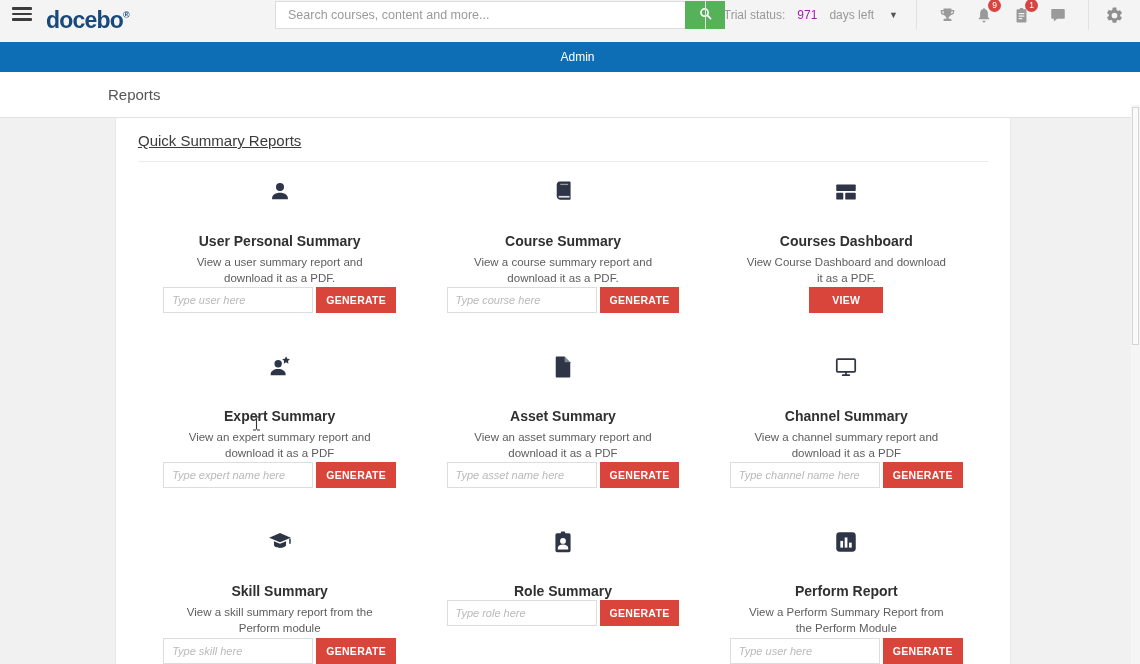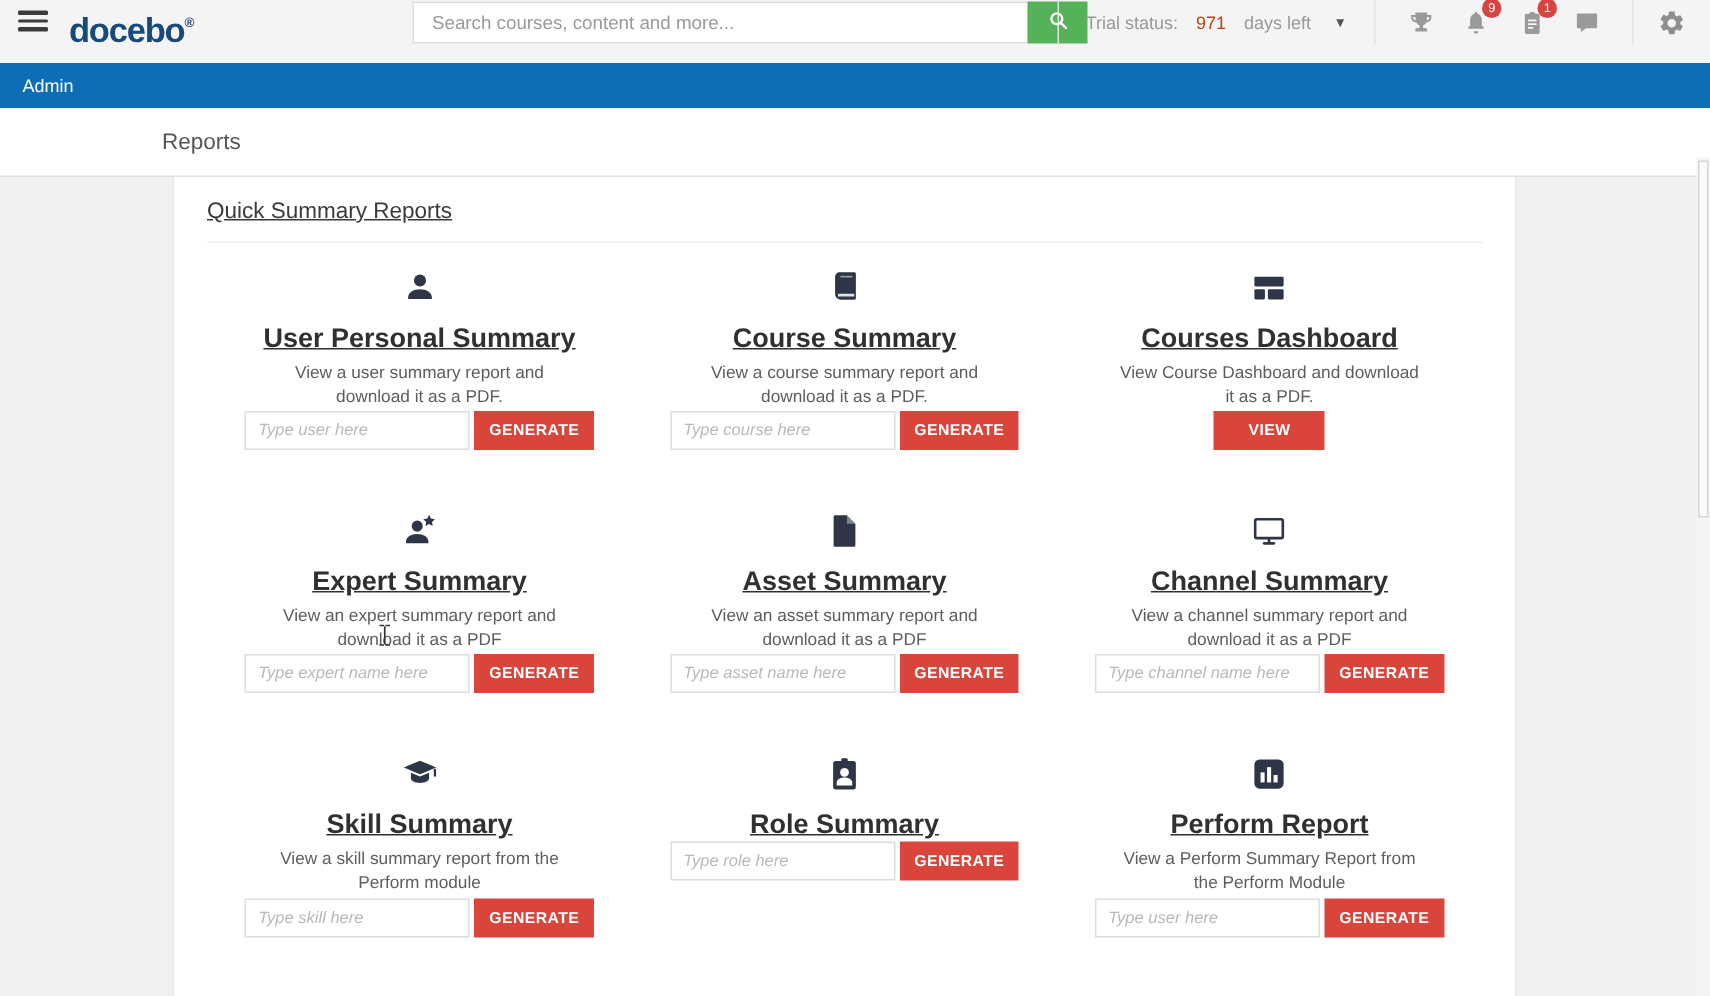--- a/index.html
+++ b/index.html
@@ -15,46 +15,46 @@
   .logo sup{font-size:9px;font-weight:bold;vertical-align:10px;letter-spacing:0;}
   .searchwrap{position:absolute;left:275px;top:1px;height:28px;display:flex;}
   .searchwrap input{width:410px;height:28px;border:1px solid #ddd;border-right:none;
     padding:0 12px;font-size:12.5px;color:#444;outline:none;background:#fff;}
   .searchwrap input::placeholder{color:#9a9a9a;}
   .searchbtn{width:40px;height:28px;background:#56b259;border:none;cursor:pointer;
     display:flex;align-items:center;justify-content:center;}
   .tb-right{position:absolute;right:0;top:0;height:30px;display:flex;align-items:center;}
   .trialbox{height:30px;display:flex;align-items:center;gap:12px;padding:0 18px;
     border-left:1px solid #e2e2e2;border-right:1px solid #e2e2e2;font-size:12px;color:#999;cursor:pointer;}
-  .trial-days{color:#c2410c;}
+  .trial-days{color:#a21caf;}
   .trial-caret{color:#555;font-size:9px;margin-left:3px;}
   .tb-icons{display:flex;align-items:center;gap:17px;padding:0 20px;}
   .tb-ic{position:relative;width:20px;height:20px;display:flex;align-items:center;justify-content:center;cursor:pointer;}
   .badge{position:absolute;top:-6px;right:-7px;min-width:13px;height:13px;border-radius:7px;
     background:#d64541;color:#fff;font-size:8.5px;line-height:13px;text-align:center;padding:0 2px;}
   .tb-divider{width:1px;height:30px;background:#e2e2e2;}
   .gearbox{padding:0 16px 0 16px;display:flex;align-items:center;cursor:pointer;}
 
   
   .adminbar{width:1140px;height:30px;background:#0e6eb5;color:#fff;
-    font-size:12px;line-height:30px;padding-left:15px;}
+    font-size:12px;line-height:30px;padding-left:15px;text-align:center;}
 
   
   .pagehead{width:1140px;height:46px;background:#fff;border-bottom:1px solid #e2e2e2;
     line-height:45px;padding-left:108px;font-size:15px;color:#555;}
 
   
   .main{position:relative;width:1140px;height:559px;background:#f1f1f1;}
   .card{position:absolute;left:115px;top:0;width:896px;height:600px;background:#fff;
     border:1px solid #e7e7e7;border-top:none;padding:14px 22px 0 22px;}
   .section-title{font-size:15px;color:#3a3a3a;padding-bottom:12px;border-bottom:1px solid #ececec;text-decoration:underline;}
   .grid{display:grid;grid-template-columns:repeat(3,1fr);}
   .tile{display:flex;flex-direction:column;align-items:center;text-align:center;padding:16px 0 24px 0;}
   .tile-icon{height:28px;display:flex;align-items:center;justify-content:center;margin-bottom:5px;}
-  .tile-title{font-size:18px;font-weight:bold;color:#303030;margin-top:4px;text-decoration:underline;}
+  .tile-title{font-size:14px;font-weight:bold;color:#303030;margin-top:22px;}
   .tile-desc{font-size:11.5px;color:#5d5d5d;line-height:1.4;max-width:208px;margin-top:5px;}
   .tile-controls{display:flex;align-items:center;margin-top:1px;border-radius:13px;}
   .tile-controls input{width:150px;height:26px;border:1px solid #ddd;padding:0 8px;
     font-size:11px;color:#555;outline:none;}
   .tile-controls input::placeholder{font-style:italic;color:#b9b9b9;font-size:11px;}
   .btn-red{height:26px;border:none;background:#d9453b;color:#fff;font-weight:bold;
     font-size:10.5px;letter-spacing:.3px;padding:0 10px;margin-left:3px;cursor:pointer;
     font-family:"Liberation Sans",sans-serif;}
   .btn-red.solo{margin-left:0;width:74px;}
 

